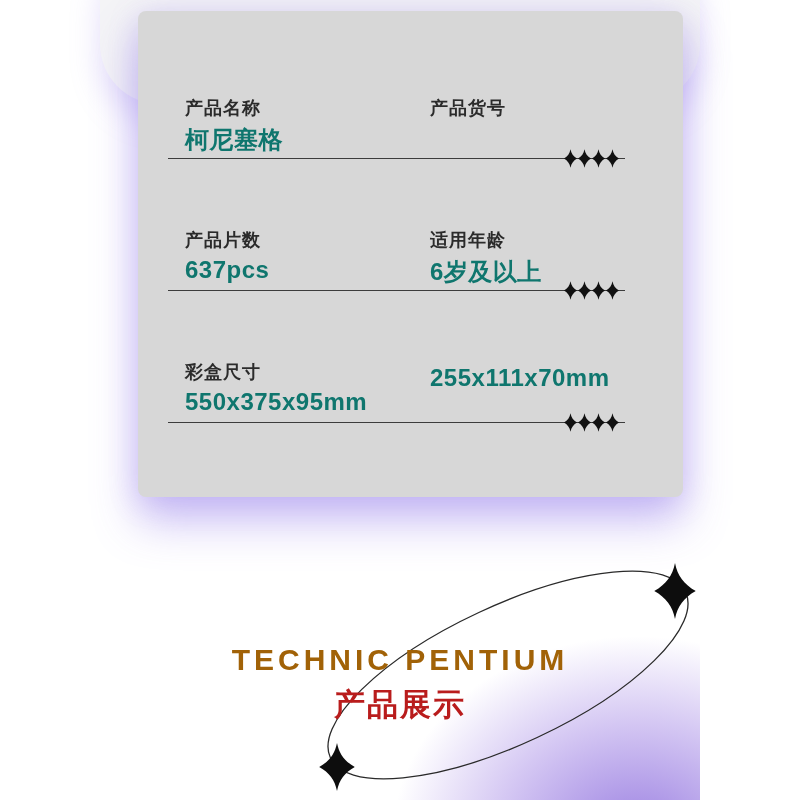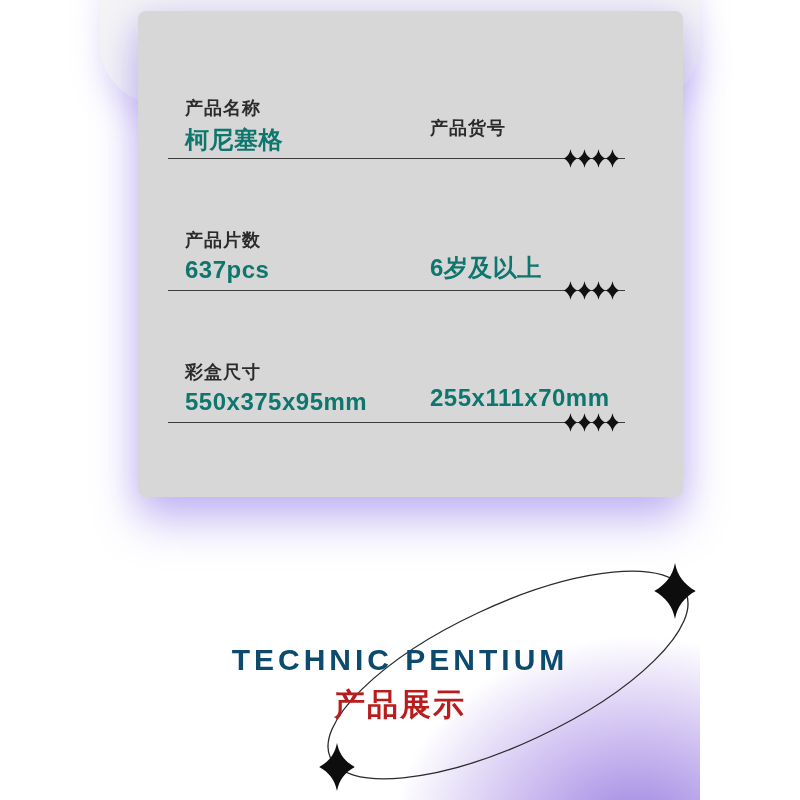--- a/index.html
+++ b/index.html
@@ -26,37 +26,37 @@
   .spec-card {
     position:absolute; left:138px; top:11px; width:545px; height:486px;
     background:#d7d7d7; border-radius:8px;
     box-shadow:0 24px 45px rgba(137,110,232,0.45), 0 4px 30px rgba(137,110,232,0.22);
   }
 
   .spec-row { position:absolute; left:30px; width:457px; }
   .row-1 { top:85px; } .row-2 { top:217px; } .row-3 { top:349px; }
 
   .cell { position:absolute; top:0; left:17px; white-space:nowrap; }
-  .cell.right { left:262px;margin-top:20px; }
+  .cell.right { left:262px; }
   .cell .label { font-size:18px; font-weight:600; color:#2b2b2b; letter-spacing:1px; }
   .cell .value { margin-top:4px; font-size:24px; font-weight:bold; color:#0f766e; letter-spacing:0.5px; }
 
   .row-line { position:absolute; left:0; top:62px; width:457px; height:1px; background:#3c3c3c; }
   .diamonds { position:absolute; right:6px; top:-9px; display:flex; gap:1px; }
   .diamonds svg { display:block; }
 
   
   .ellipse-svg { position:absolute; left:300px; top:553px; }
   .sparkle { position:absolute; }
   .sparkle-tr { left:654px; top:563px; }
   .sparkle-bl { left:319px; top:743px; }
 
   .title-en {
     position:absolute; left:100px; top:643px; width:600px; text-align:center;
-    font-size:30px; font-weight:bold; letter-spacing:4px; color:#0c4a6e; white-space:nowrap;
+    font-size:30px; font-weight:bold; letter-spacing:4px; color:#a16207; white-space:nowrap;
   }
   .title-cn {
     position:absolute; left:100px; top:684px; width:600px; text-align:center;
     font-size:31px; font-weight:bold; letter-spacing:2px; color:#b91c1c; white-space:nowrap;
   }
 </style>
 </head>
 <body>
 
 <div class="page">
@@ -92,20 +92,21 @@
         </span>
       </div>
     </div>
 
     <div class="spec-row row-2">
       <div class="cell">
         <div class="label">产品片数</div>
         <div class="value">637pcs</div>
       </div>
       <div class="cell right">
+        <div class="label">适用年龄</div>
         <div class="value">6岁及以上</div>
       </div>
       <div class="row-line">
         <span class="diamonds">
           <svg width="13" height="19" viewBox="0 0 14 20">
               <path d="M7 0 C7.9 4.6 10 7.6 14 10 C10 12.4 7.9 15.4 7 20 C6.1 15.4 4 12.4 0 10 C4 7.6 6.1 4.6 7 0 Z" fill="#111"></path>
             </svg>
           <svg width="13" height="19" viewBox="0 0 14 20">
               <path d="M7 0 C7.9 4.6 10 7.6 14 10 C10 12.4 7.9 15.4 7 20 C6.1 15.4 4 12.4 0 10 C4 7.6 6.1 4.6 7 0 Z" fill="#111"></path>
             </svg>

